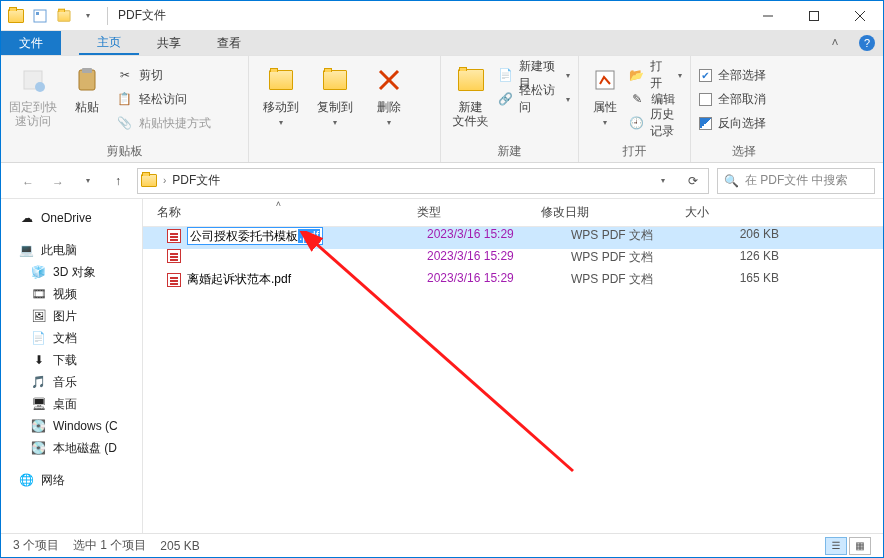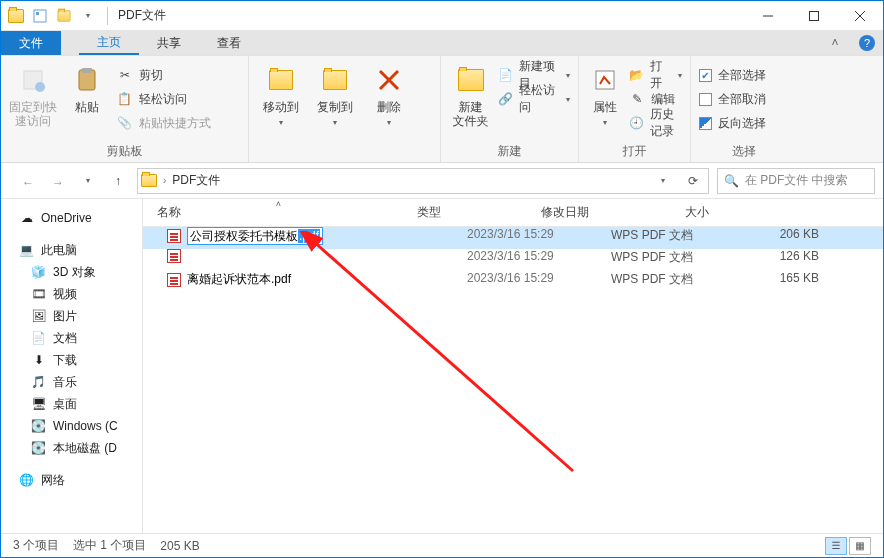--- a/index.html
+++ b/index.html
@@ -59,21 +59,21 @@
 .col.name { width:260px; position:relative; }
 .col.date { width:144px; }
 .col.type { width:124px; }
 .col.size { width:110px; }
 .sort-mark { position:absolute; top:0; left:50%; transform:translateX(-50%); font-size:9px; color:#666; }
 .rows { flex:1; }
 .frow { display:flex; align-items:flex-start; height:22px; padding-left:16px; }
 .frow.selected { background:#cce8ff; }
 .cell { padding:0 8px; display:flex; align-items:center; gap:6px; }
 .cell.name { width:260px; }
-.cell.date { width:144px; color:#737373;margin-left:40px; }
+.cell.date { width:144px; color:#a21caf; }
 .cell.type { width:124px; color:#555; }
 .cell.size { width:110px; color:#555; justify-content:flex-end; padding-right:18px; }
 .pdf-ico { width:14px; height:14px; background:#fff; border:1px solid #c33; position:relative; }
 .pdf-ico::after { content:''; position:absolute; top:3px; left:2px; width:8px; height:2px; background:#c33; box-shadow:0 3px 0 #c33, 0 6px 0 #c33; }
 .rename-box { border:1px solid #3399ff; background:#fff; height:18px; display:flex; align-items:center; padding:0 2px; }
 .rename-box .selpart { background:#3399ff; color:#fff; padding:0 1px; }
 
 .status { height:24px; border-top:1px solid #e3e3e3; display:flex; align-items:center; padding:0 12px; gap:14px; color:#555; }
 .status .sp { flex:1; }
 .view-toggle { display:flex; gap:2px; }

